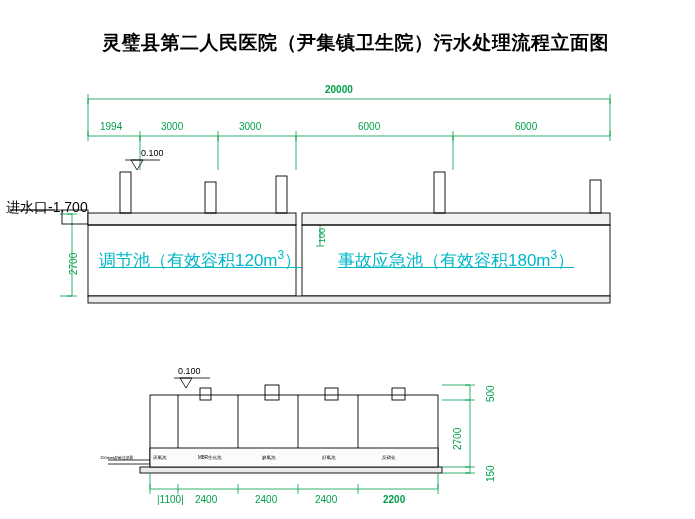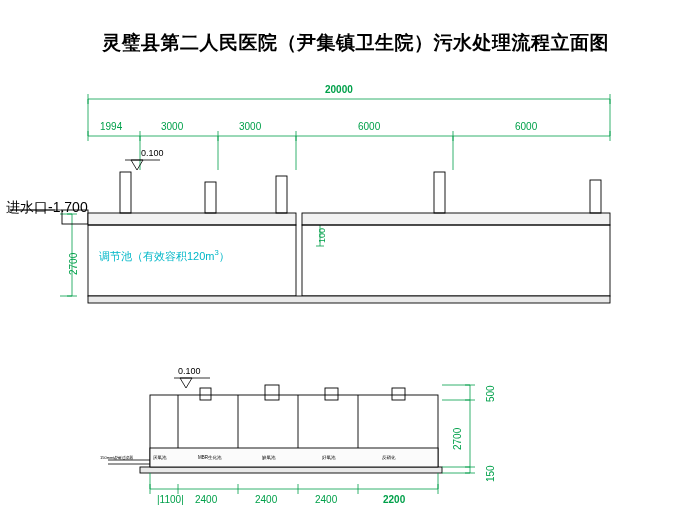--- a/index.html
+++ b/index.html
@@ -24,21 +24,21 @@
   }
   .svg-layer{position:absolute;left:0;top:0;}
   .lbl{
     position:absolute;
     font-family:"Liberation Sans", sans-serif;
     white-space:nowrap;
   }
   .dim-lbl{font-size:9px;color:#00a04a;}
   .dim-lbl-b{font-size:10px;color:#00a04a;}
   .blk{font-size:8px;color:#000000;}
-  .cyan{font-size:11px;color:#00b7c8;}
+  .cyan{font-size:17px;color:#00b7c8;text-decoration:underline;}
   .tiny{font-size:4.5px;color:#000000;}
   .tiny2{font-size:4px;color:#000000;}
   .vert{
     transform:rotate(-90deg);
     transform-origin:left top;
   }
   sup{font-size:0.7em;vertical-align:super;}
 </style>
 </head>
 <body>
@@ -179,20 +179,21 @@
   <div class="lbl blk" style="left:141px;top:148px;font-size:9px;">0.100</div>
 
   <div class="lbl blk" style="left:6px;top:199px;font-size:14px;">进水口-1.700</div>
 
   <div class="lbl dim-lbl-b vert" style="left:68px;top:275px;">2700</div>
 
   <div class="lbl dim-lbl vert" style="left:317px;top:243px;">100</div>
 
   <div class="lbl cyan" style="left:99px;top:248px;"><span>调节池（有效容积120m</span><sup>3</sup><span>）</span></div>
 
+  <div class="lbl cyan" style="left:338px;top:248px;"><span>事故应急池（有效容积180m</span><sup>3</sup><span>）</span></div>
 
   <div class="lbl blk" style="left:178px;top:366px;font-size:9px;">0.100</div>
 
   <div class="lbl tiny2" style="left:100px;top:455px;">150mm碳钢过滤器</div>
 
   <div class="lbl tiny" style="left:153px;top:455px;">厌氧池</div>
   <div class="lbl tiny" style="left:198px;top:455px;">MBR生化池</div>
   <div class="lbl tiny" style="left:262px;top:455px;">缺氧池</div>
   <div class="lbl tiny" style="left:322px;top:455px;">好氧池</div>
   <div class="lbl tiny" style="left:382px;top:455px;">反硝化</div>

